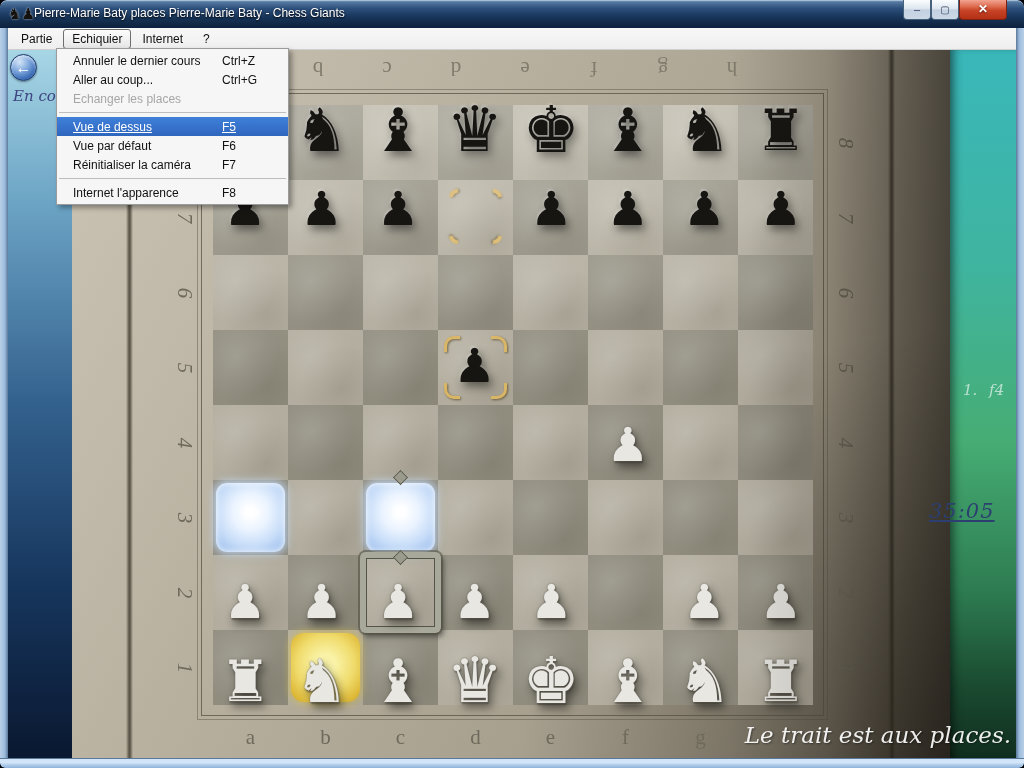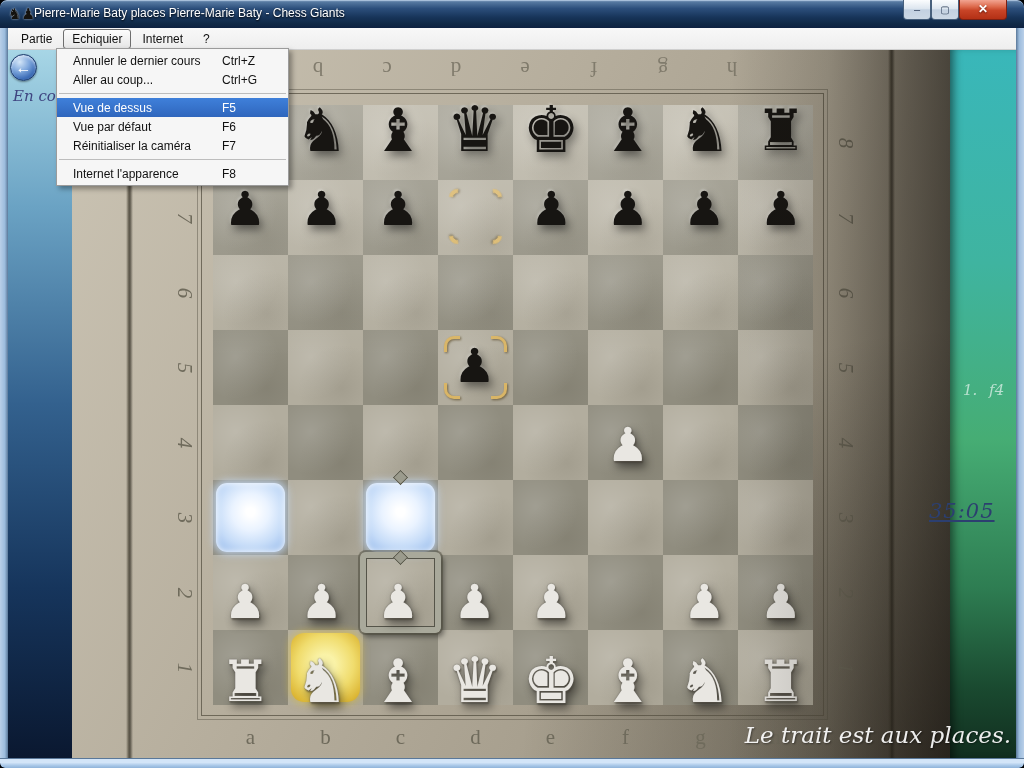--- a/index.html
+++ b/index.html
@@ -32,21 +32,21 @@
   .mb-item.active{border-color:#6e6e6e;background:linear-gradient(180deg,#fdfdfd,#e6e6e6);}
 
   
   #menu-popup{position:absolute;left:56px;top:48px;width:233px;z-index:50;
     background:#f6f6f6;border:1px solid #9b9b9b;box-shadow:3px 3px 5px rgba(0,0,0,.35);
     padding:2px 0;font-size:12px;color:#111;}
   .mi{height:19px;display:flex;align-items:center;padding:0 14px 0 16px;}
   .mi .mi-label{flex:1;}
   .mi .mi-short{width:52px;}
   .mi.disabled{color:#a6a6a6;}
-  .mi.highlighted{background:linear-gradient(180deg,#3f80da,#2f66bd);color:#fff;}
+  .mi.highlighted{background:linear-gradient(180deg,#3f80da,#2f66bd);color:#fff;text-decoration:underline;}
   .msep{height:9px;position:relative;}
   .msep::after{content:'';position:absolute;left:2px;right:2px;top:4px;border-top:1px solid #bdbdbd;}
 
   
   .frame-side{position:absolute;top:28px;height:730px;width:8px;z-index:40;}
   #frame-left{left:0;background:linear-gradient(90deg,#b9cfe8,#9cbcdd 60%,#5a7899);}
   #frame-right{left:1016px;background:linear-gradient(270deg,#b9cfe8,#9cbcdd 60%,#5a7899);}
   #frame-bottom{position:absolute;left:0;top:758px;width:1024px;height:10px;z-index:40;
     background:linear-gradient(180deg,#5a7899 0 1px,#d3e5f8 1px 45%,#a9c8e8 75%,#8fb3d9);
     border-radius:0 0 5px 5px;}
@@ -329,20 +329,24 @@
 
   <div id="menu-popup">
       <div class="mi">
         <span class="mi-label">Annuler le dernier cours</span>
         <span class="mi-short">Ctrl+Z</span>
       </div>
       <div class="mi">
         <span class="mi-label">Aller au coup...</span>
         <span class="mi-short">Ctrl+G</span>
       </div>
+      <div class="mi disabled">
+        <span class="mi-label">Echanger les places</span>
+        <span class="mi-short"></span>
+      </div>
       <div class="msep"></div>
       <div class="mi highlighted">
         <span class="mi-label">Vue de dessus</span>
         <span class="mi-short">F5</span>
       </div>
       <div class="mi">
         <span class="mi-label">Vue par défaut</span>
         <span class="mi-short">F6</span>
       </div>
       <div class="mi">

